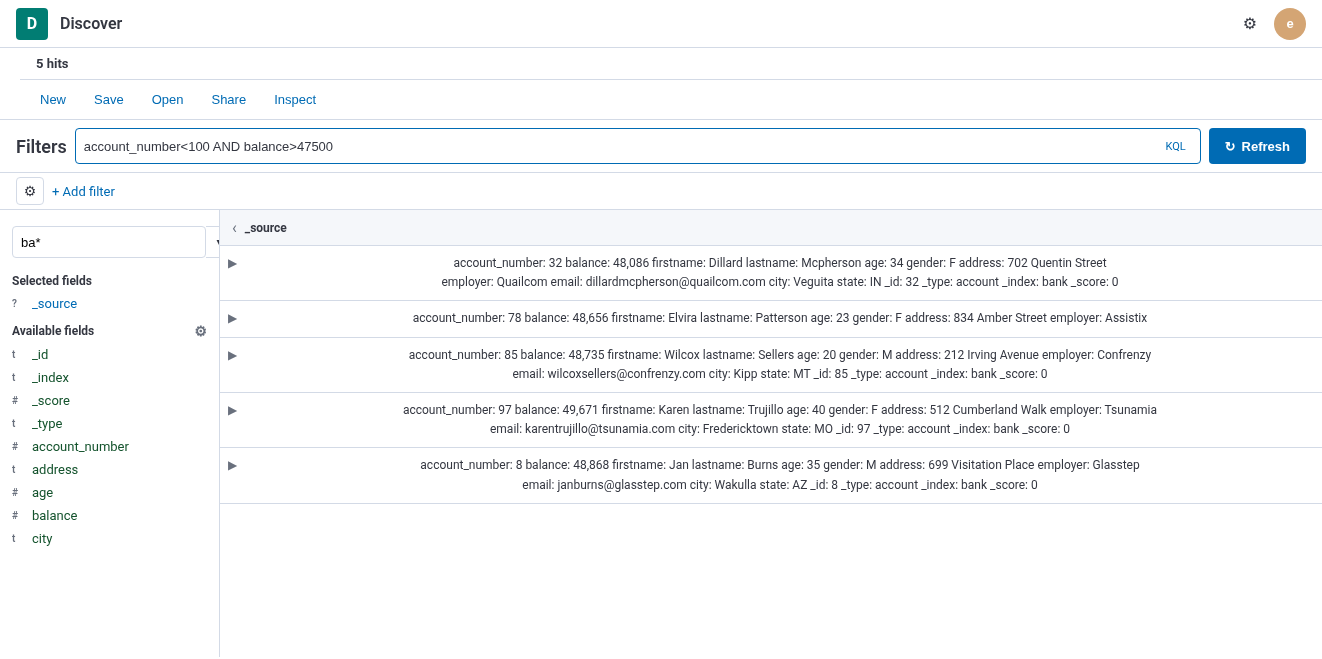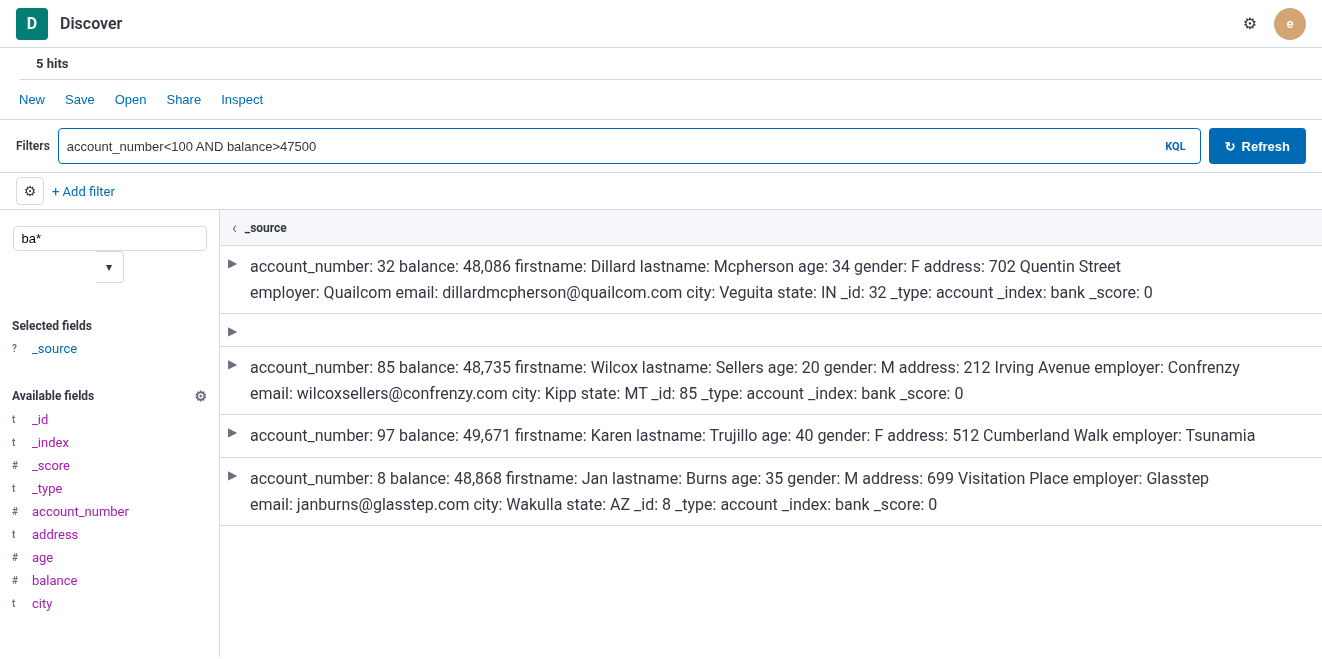--- a/index.html
+++ b/index.html
@@ -57,22 +57,22 @@
       font-weight: 400;
       color: #343741;
       border-bottom: 1px solid #d3dae6;
       margin-left: 20px;
     }
 
     
     .action-toolbar {
       display: flex;
       align-items: center;
-      padding: 8px 11px;
-      gap: 4px;
+      padding: 8px 32px;
+      gap: 12px;
       border-bottom: 1px solid #d3dae6;
     }
     .action-btn {
       background: none;
       border: none;
       cursor: pointer;
       padding: 4px 8px;
       border-radius: 4px;
       font-size: 13px;
       color: #006bb4;
@@ -82,21 +82,21 @@
     
     .filter-bar {
       display: flex;
       align-items: center;
       padding: 8px 16px;
       gap: 8px;
       border-bottom: 1px solid #d3dae6;
     }
     .filter-label {
       font-weight: 600;
-      font-size: 12px;
+      font-size: 18px;
       color: #343741;
       flex-shrink: 0;
       text-align: center;
     }
     .filter-input-wrap {
       flex: 1;
       display: flex;
       align-items: center;
       border: 1px solid #006bb4;
       border-radius: 4px;
@@ -106,21 +106,21 @@
     }
     .filter-input {
       border: none;
       outline: none;
       flex: 1;
       font-size: 13px;
       color: #343741;
     }
     .kql-badge {
       font-size: 11px;
-      font-weight: 700;
+      font-weight: 400;
       color: #006bb4;
       padding: 2px 6px;
       border-radius: 3px;
       flex-shrink: 0;
       cursor: pointer;
     }
     .refresh-btn {
       background: #006bb4;
       color: white;
       border: none;
@@ -174,21 +174,20 @@
       border-right: 1px solid #d3dae6;
       overflow-y: auto;
       padding: 8px 0;
       background: #fff;
     }
     .search-input-wrap {
       padding: 8px 12px;
       display: flex;
       align-items: center;
       gap: 0;
-      flex-direction: column;
     }
     .field-search {
       border: 1px solid #d3dae6;
       border-radius: 4px;
       padding: 4px 8px;
       font-size: 13px;
       flex: 1;
       outline: none;
       height: 32px;
     }
@@ -205,21 +204,20 @@
       flex-shrink: 0;
     }
     .sidebar-section-title {
       padding: 8px 12px 4px;
       font-size: 12px;
       font-weight: 700;
       color: #343741;
       display: flex;
       align-items: center;
       justify-content: space-between;
-      margin-top: 20px;
     }
     .sidebar-section-title .gear {
       cursor: pointer;
       color: #69707d;
       font-size: 14px;
     }
     .sidebar-field-item {
       display: flex;
       align-items: center;
       padding: 4px 12px;
@@ -227,21 +225,21 @@
       gap: 6px;
     }
     .field-type-badge {
       font-size: 10px;
       font-weight: 600;
       color: #69707d;
       min-width: 14px;
     }
     .field-name {
       font-size: 13px;
-      color: #a21caf;
+      color: #14532d;
     }
     .field-name.selected-field { color: #006bb4; }
 
     
     .results-area {
       flex: 1;
       overflow-y: auto;
       background: #fff;
     }
 
@@ -277,24 +275,25 @@
     }
     .expand-btn {
       cursor: pointer;
       color: #69707d;
       font-size: 12px;
       margin-top: 2px;
       flex-shrink: 0;
       width: 16px;
     }
     .result-content {
-      font-size: 16px;
+      font-size: 12px;
       color: #343741;
       line-height: 1.6;
       flex: 1;
+      text-align: center;
     }
   </style>
 </head>
 <body>
 
 <div class="top-bar">
   <div class="app-icon">D</div>
   <span class="app-title">Discover</span>
   <div class="top-bar-icons">
     <button class="icon-btn">⚙</button>
@@ -407,37 +406,39 @@
       <div class="result-content">
         <div>account_number: 32  balance: 48,086  firstname: Dillard  lastname: Mcpherson  age: 34  gender: F  address: 702 Quentin Street</div>
         <div>employer: Quailcom  email: dillardmcpherson@quailcom.com  city: Veguita  state: IN  _id: 32  _type: account  _index: bank  _score: 0</div>
       </div>
     </div>
   </div>
         <div class="result-row">
     <div class="result-row-header">
       <span class="expand-btn">▶</span>
       <div class="result-content">
+        <div>account_number: 78  balance: 48,656  firstname: Elvira  lastname: Patterson  age: 23  gender: F  address: 834 Amber Street  employer: Assistix</div>
       </div>
     </div>
   </div>
         <div class="result-row">
     <div class="result-row-header">
       <span class="expand-btn">▶</span>
       <div class="result-content">
         <div>account_number: 85  balance: 48,735  firstname: Wilcox  lastname: Sellers  age: 20  gender: M  address: 212 Irving Avenue  employer: Confrenzy</div>
         <div>email: wilcoxsellers@confrenzy.com  city: Kipp  state: MT  _id: 85  _type: account  _index: bank  _score: 0</div>
       </div>
     </div>
   </div>
         <div class="result-row">
     <div class="result-row-header">
       <span class="expand-btn">▶</span>
       <div class="result-content">
         <div>account_number: 97  balance: 49,671  firstname: Karen  lastname: Trujillo  age: 40  gender: F  address: 512 Cumberland Walk  employer: Tsunamia</div>
+        <div>email: karentrujillo@tsunamia.com  city: Fredericktown  state: MO  _id: 97  _type: account  _index: bank  _score: 0</div>
       </div>
     </div>
   </div>
         <div class="result-row">
     <div class="result-row-header">
       <span class="expand-btn">▶</span>
       <div class="result-content">
         <div>account_number: 8  balance: 48,868  firstname: Jan  lastname: Burns  age: 35  gender: M  address: 699 Visitation Place  employer: Glasstep</div>
         <div>email: janburns@glasstep.com  city: Wakulla  state: AZ  _id: 8  _type: account  _index: bank  _score: 0</div>
       </div>

